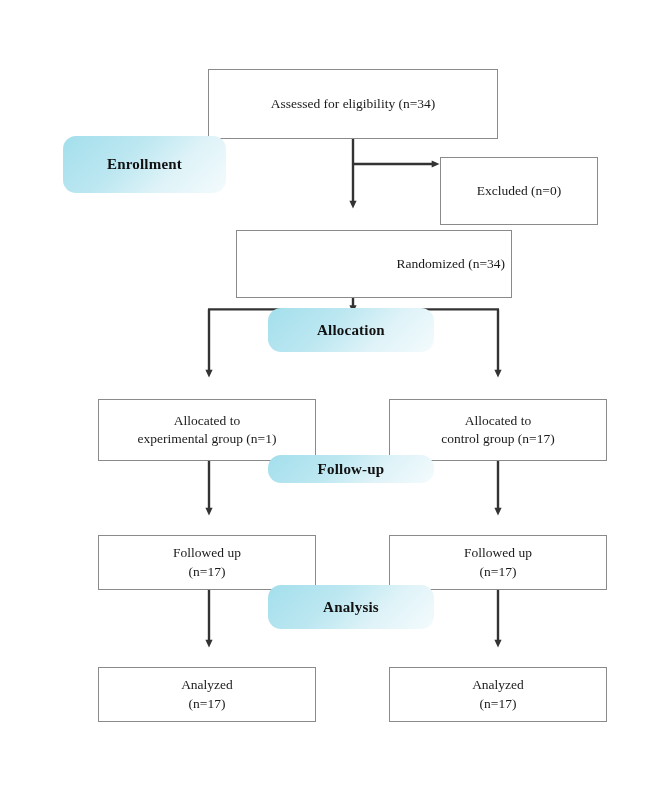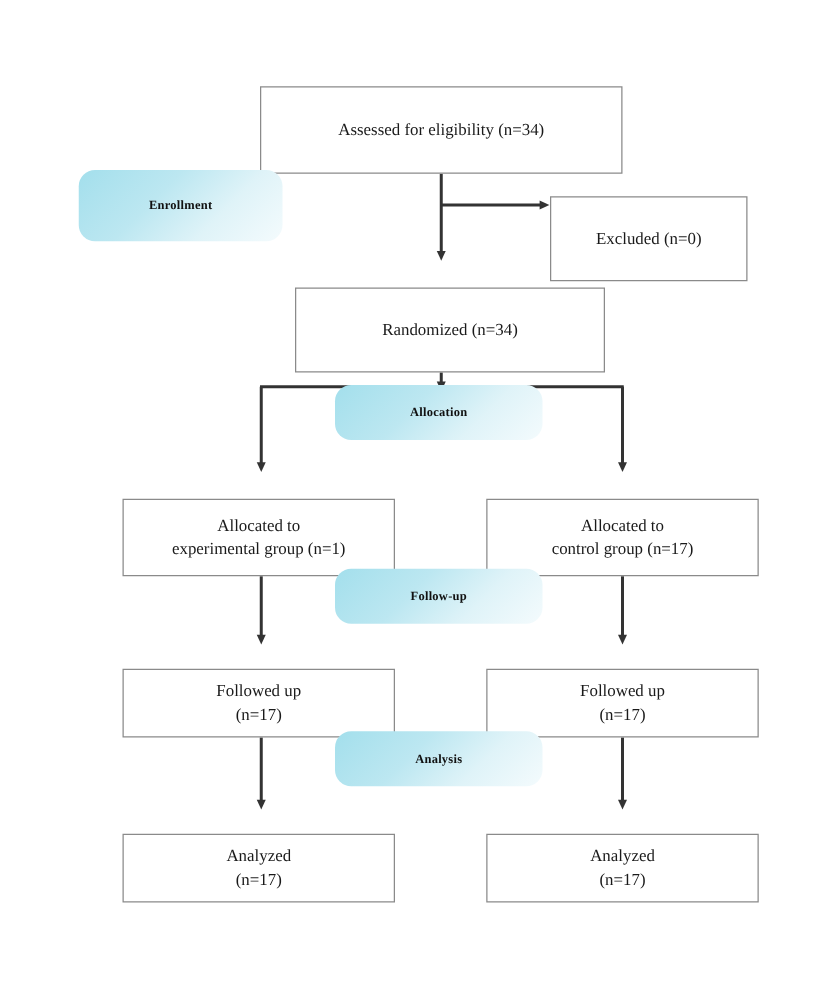--- a/index.html
+++ b/index.html
@@ -48,21 +48,21 @@
   }
   .phase {
     position: absolute;
     box-sizing: border-box;
     border-radius: 13px;
     display: flex;
     align-items: center;
     justify-content: center;
     text-align: center;
     font-weight: bold;
-    font-size: 10px;
+    font-size: 15px;
     color: #111111;
     letter-spacing: 0.2px;
     background: linear-gradient(135deg, #a3dfec 0%, #bce7f1 38%, #dff3f8 68%, #f4fbfd 100%);
     z-index: 3;
   }
 </style>
 </head>
 <body>
 
 <div id="stage">
@@ -100,21 +100,21 @@
       <span>Assessed for eligibility (n=34)</span>
     </span>
   </div>
 
   <div class="node" style="left:440px; top:136px; width:158px; height:68px;">
     <span class="lines">
       <span>Excluded (n=0)</span>
     </span>
   </div>
 
-  <div class="node" style="left:236px; top:209px; width:248px; height:68px;">
+  <div class="node" style="left:236px; top:209px; width:276px; height:68px;justify-content:flex-end;">
     <span class="lines">
       <span>Randomized (n=34)</span>
     </span>
   </div>
 
   <div class="node" style="left:98px; top:378px; width:218px; height:62px;">
     <span class="lines">
       <span>Allocated to</span>
       <span>experimental group (n=1)</span>
     </span>
@@ -156,21 +156,21 @@
   </div>
 
   <div class="phase" style="left:63px; top:136px; width:163px; height:57px;">
     <span>Enrollment</span>
   </div>
 
   <div class="phase" style="left:268px; top:308px; width:166px; height:44px;">
     <span>Allocation</span>
   </div>
 
-  <div class="phase" style="left:268px; top:455px; width:166px; height:44px;">
+  <div class="phase" style="left:268px; top:455px; width:166px; height:28px;">
     <span>Follow-up</span>
   </div>
 
   <div class="phase" style="left:268px; top:585px; width:166px; height:44px;">
     <span>Analysis</span>
   </div>
 
 </div>
 
 </body></html>

